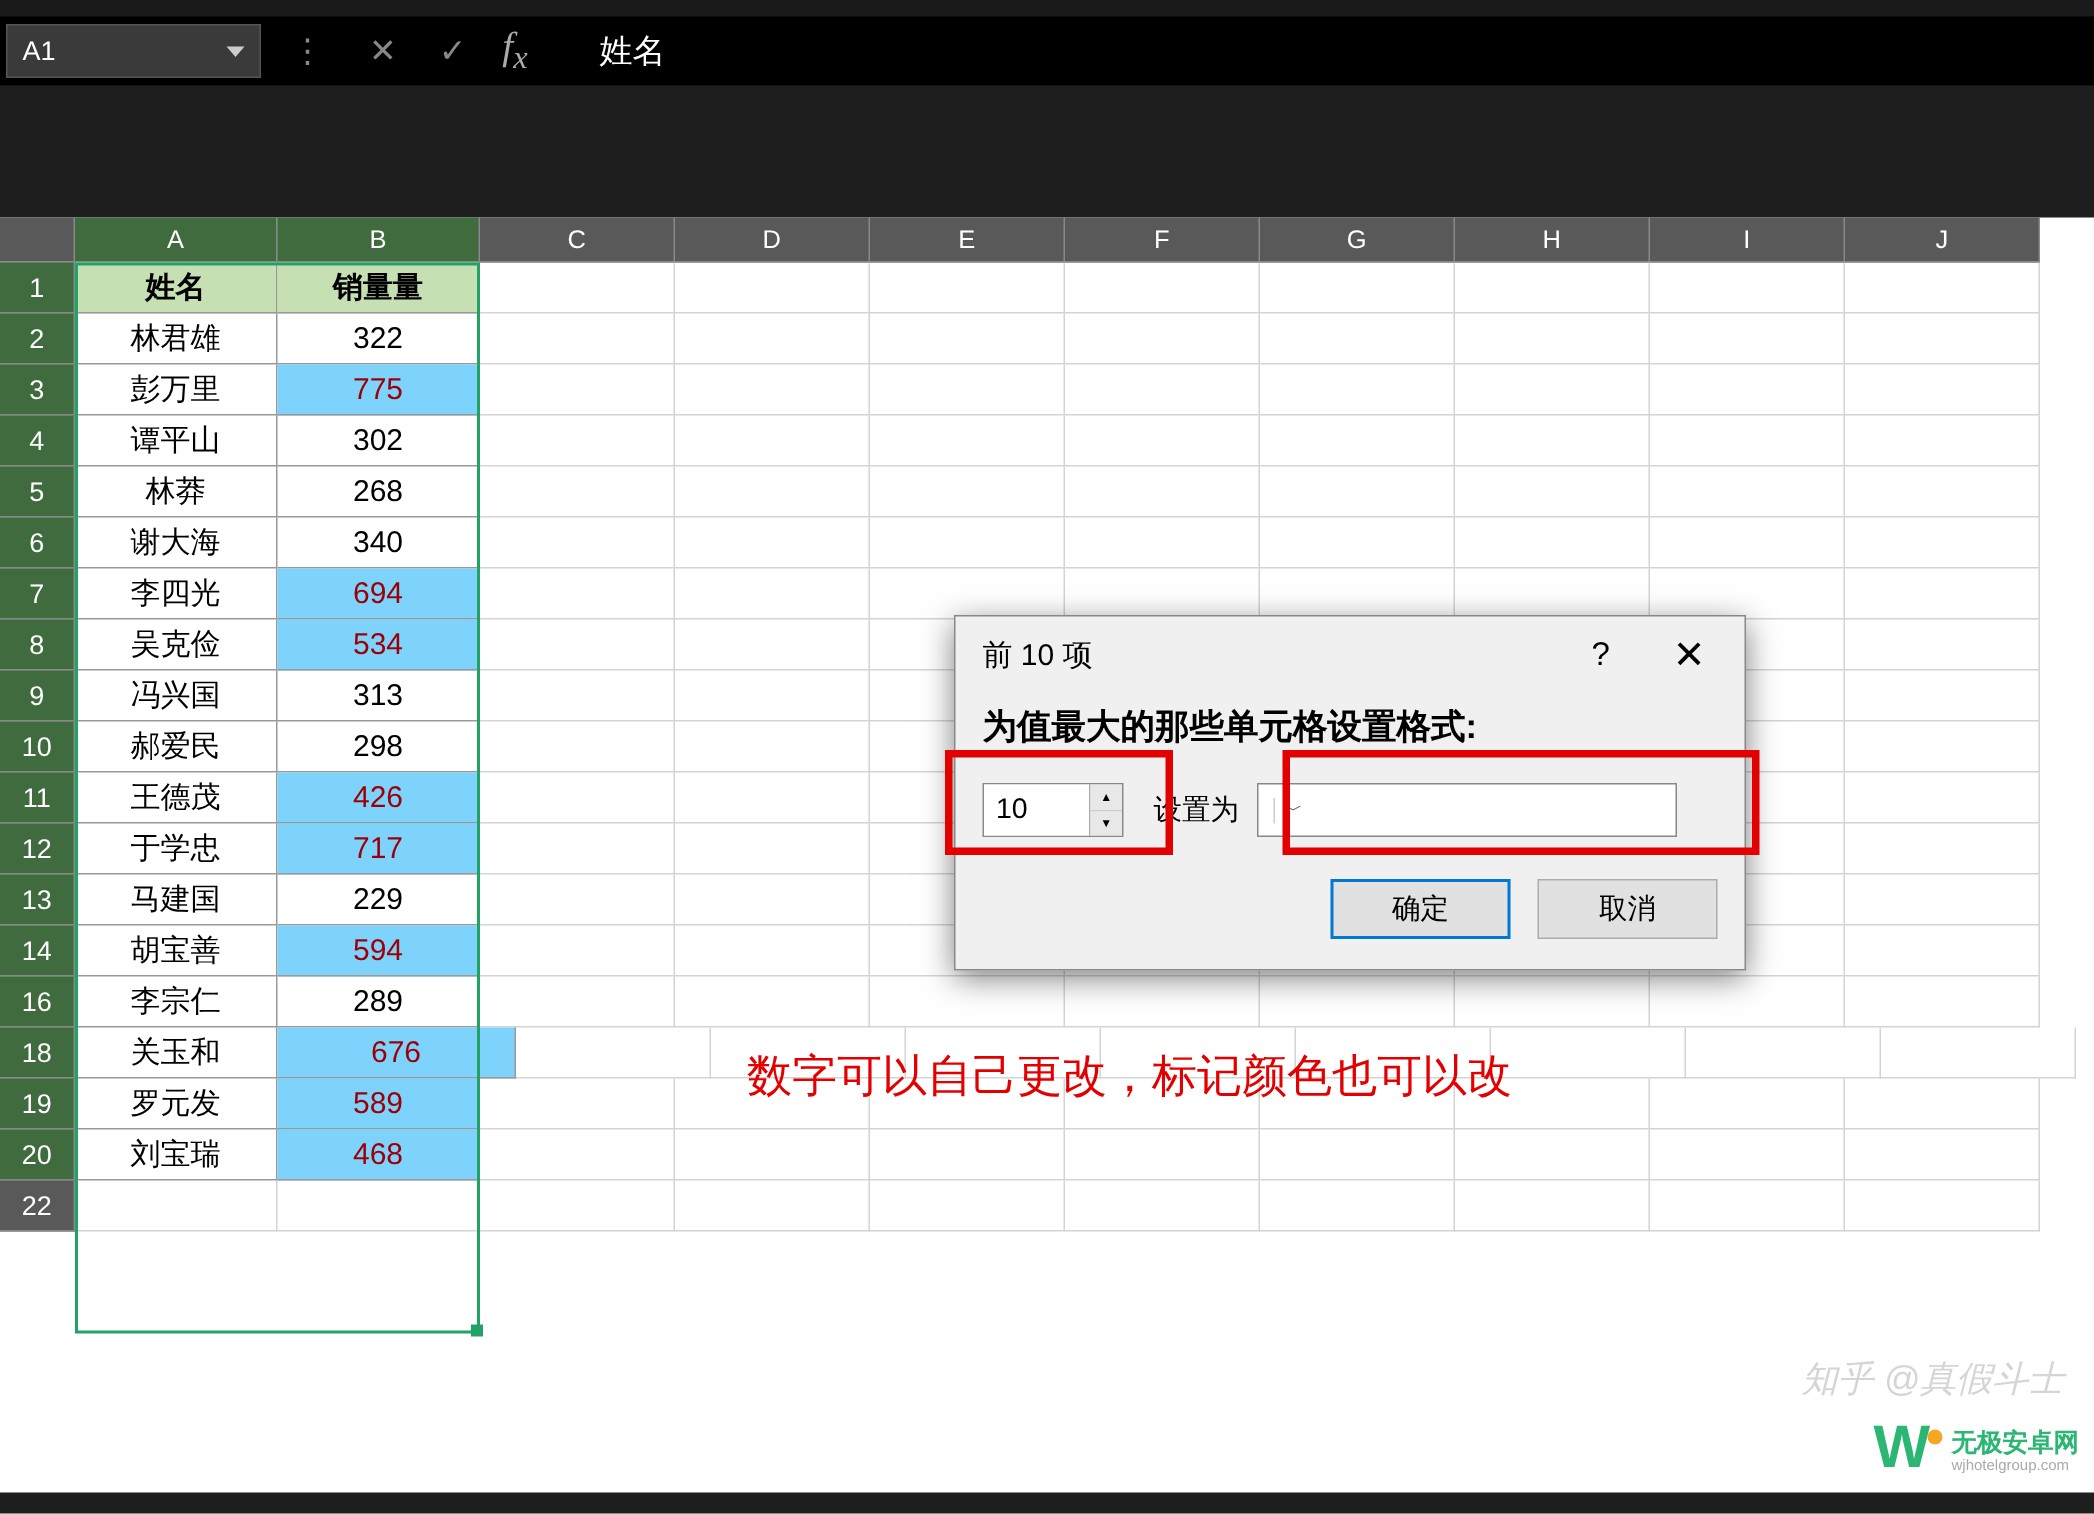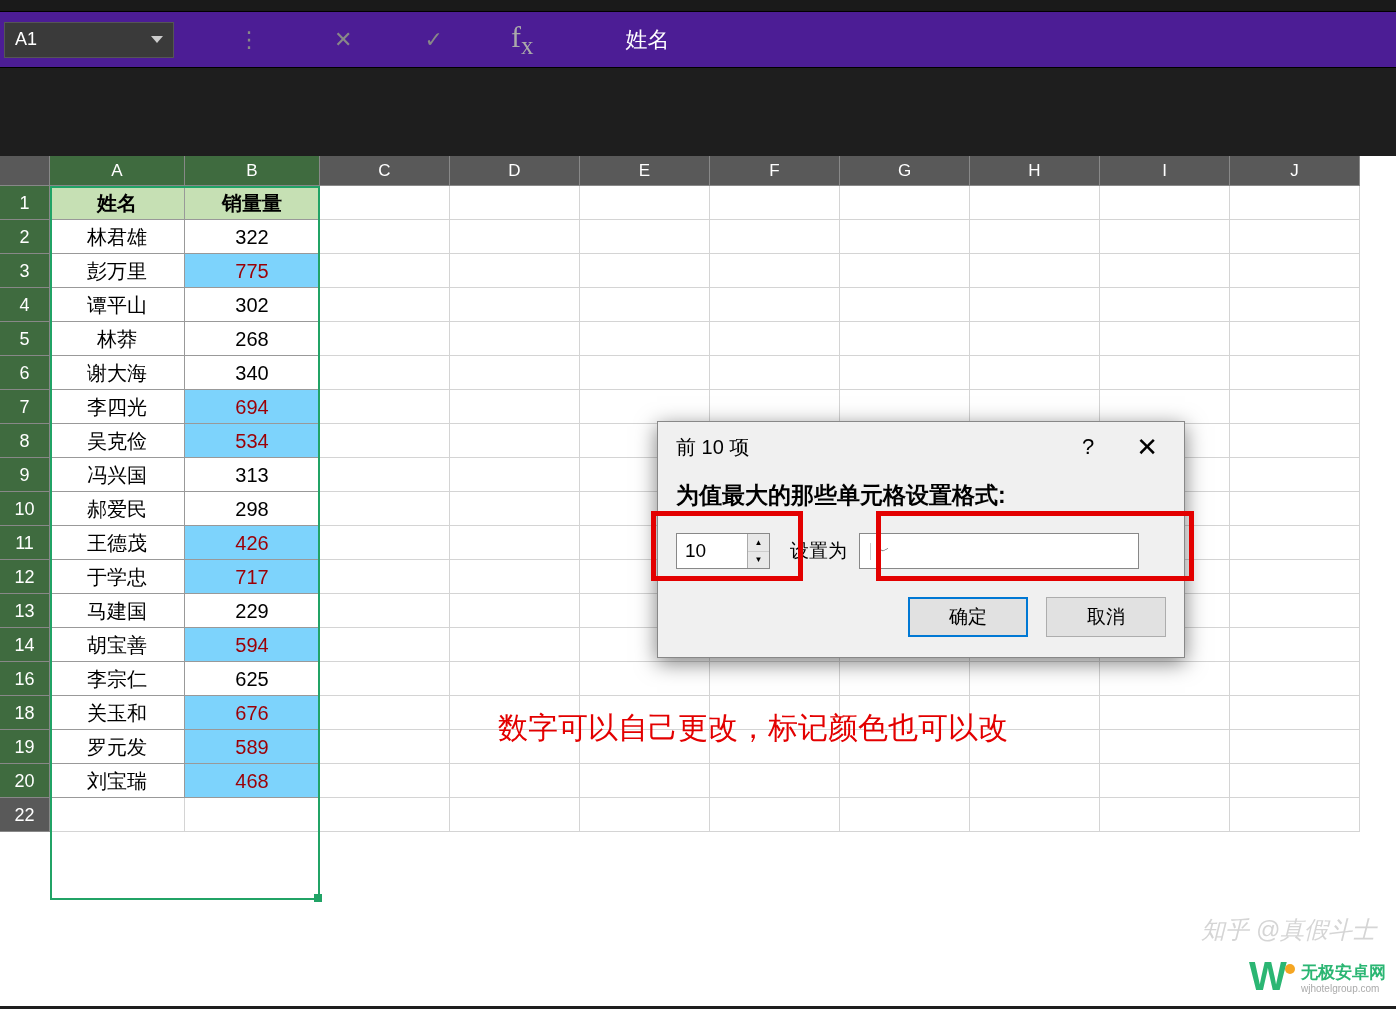--- a/index.html
+++ b/index.html
@@ -10,26 +10,25 @@
   height: 1009px;
   overflow: hidden;
   position: relative;
 }
 .top-ribbon {
   height: 12px;
   background: #1a1a1a;
   border-bottom: 1px solid #000;
 }
 .formula-bar {
-  height: 56px;
-  background: #4c1d95;
+  height: 45px;
+  background: #000000;
   display: flex;
   align-items: center;
   border-bottom: 1px solid #000;
-  gap: 44px;
 }
 .name-box {
   width: 170px;
   height: 36px;
   background: #3a3a3a;
   color: #fff;
   font-size: 18px;
   padding: 0 10px;
   display: flex;
   align-items: center;
@@ -49,21 +48,22 @@
   padding: 0 16px 0 20px;
 }
 .fb-btn {
   color: #888;
   font-size: 22px;
   padding: 0 14px;
   cursor: default;
 }
 .fb-fx {
   color: #aaa;
-  font-size: 30px;
+  font-style: italic;
+  font-size: 26px;
   padding: 0 18px 0 10px;
   font-family: "Times New Roman", serif;
 }
 .fb-value {
   color: #fff;
   font-size: 22px;
   padding-left: 30px;
 }
 .dark-area {
   height: 88px;
@@ -142,21 +142,21 @@
 .sel-handle {
   position: absolute;
   right: -4px;
   bottom: -4px;
   width: 8px;
   height: 8px;
   background: #21a366;
 }
 .dialog {
   position: absolute;
-  left: 657px;
+  left: 636px;
   top: 265px;
   width: 528px;
   background: #f0f0f0;
   border: 1px solid #888;
   box-shadow: 0 5px 20px rgba(0,0,0,0.5);
   z-index: 100;
 }
 .dlg-title {
   display: flex;
   align-items: center;
@@ -553,34 +553,34 @@
         <div class="cell" style="width: 130px;"></div>
         <div class="cell" style="width: 130px;"></div>
         <div class="cell" style="width: 130px;"></div>
         <div class="cell" style="width: 130px;"></div>
         <div class="cell" style="width: 130px;"></div>
         <div class="cell" style="width: 130px;"></div>
       </div>
       <div class="row">
         <div class="row-h sel">16</div>
         <div class="cell data-cell" style="width: 135px;">李宗仁</div>
-        <div class="cell data-cell" style="width: 135px;">625</div>
+        <div class="cell data-cell" style="width: 135px;">289</div>
         <div class="cell" style="width: 130px;"></div>
         <div class="cell" style="width: 130px;"></div>
         <div class="cell" style="width: 130px;"></div>
         <div class="cell" style="width: 130px;"></div>
         <div class="cell" style="width: 130px;"></div>
         <div class="cell" style="width: 130px;"></div>
         <div class="cell" style="width: 130px;"></div>
         <div class="cell" style="width: 130px;"></div>
       </div>
       <div class="row">
         <div class="row-h sel">18</div>
         <div class="cell data-cell" style="width: 135px;">关玉和</div>
-        <div class="cell data-cell hl" style="width: 135px;">676</div>
+        <div class="cell data-cell hl" style="width: 159px;">676</div>
         <div class="cell" style="width: 130px;"></div>
         <div class="cell" style="width: 130px;"></div>
         <div class="cell" style="width: 130px;"></div>
         <div class="cell" style="width: 130px;"></div>
         <div class="cell" style="width: 130px;"></div>
         <div class="cell" style="width: 130px;"></div>
         <div class="cell" style="width: 130px;"></div>
         <div class="cell" style="width: 130px;"></div>
       </div>
       <div class="row">

